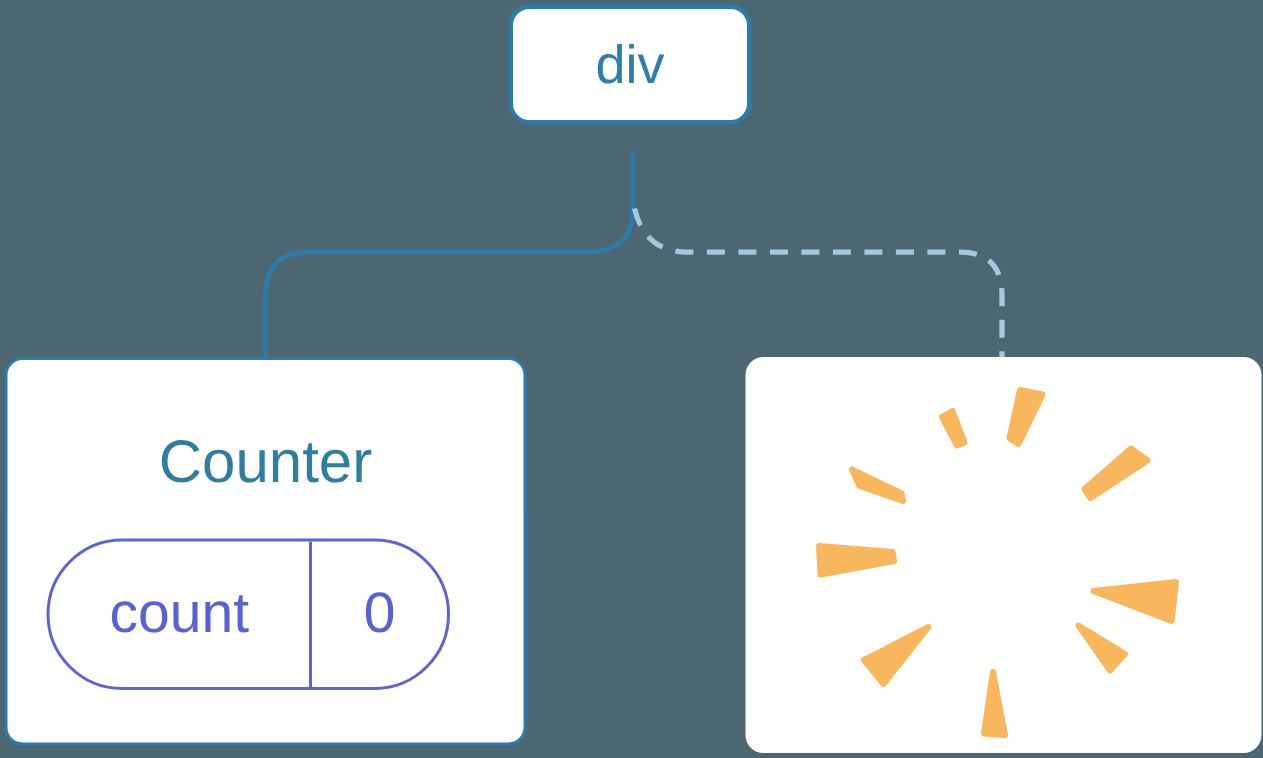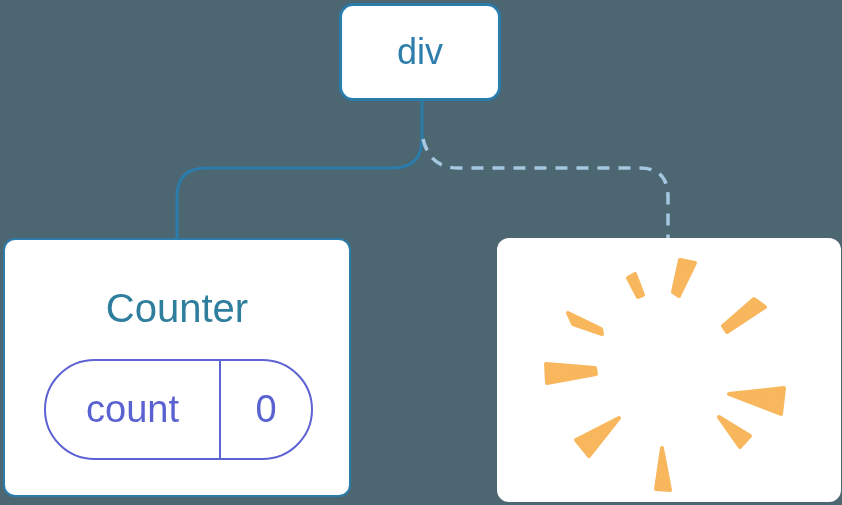--- a/index.html
+++ b/index.html
@@ -31,21 +31,21 @@
   .edge-dashed {
     stroke: var(--c-dashed_edge, #a5c7df);
     stroke-width: 3.5;
     fill: none;
     stroke-dasharray: 12 9;
   }
   
   .node-div {
     position: absolute;
     left: 339px; top: 3px;
-    width: 162px; height: 98px;
+    width: 162px; height: 80px;
     box-sizing: border-box;
     background: var(--c-card_bg, #ffffff);
     border: 3px solid var(--c-node_border, #2b7cab);
     border-radius: 14px;
     display: flex;
     align-items: center;
     justify-content: center;
     text-align: center;
   }
   .node-div span {
@@ -69,21 +69,21 @@
     position: absolute;
     left: 0; right: 0;
     top: 46px;
     text-align: center;
     color: var(--c-counter_title, #2f7e9e);
     font-size: 40px;
     font-weight: 500;
   }
   .state-pill {
     position: absolute;
-    left: 39px; top: 119px;
+    left: 26px; top: 119px;
     width: 269px; height: 101px;
     box-sizing: border-box;
     border: 2px solid var(--c-pill_border, #5d63d3);
     border-radius: 52px;
     display: flex;
     align-items: stretch;
     overflow: hidden;
   }
   .state-key {
     flex: 0 0 173px;

